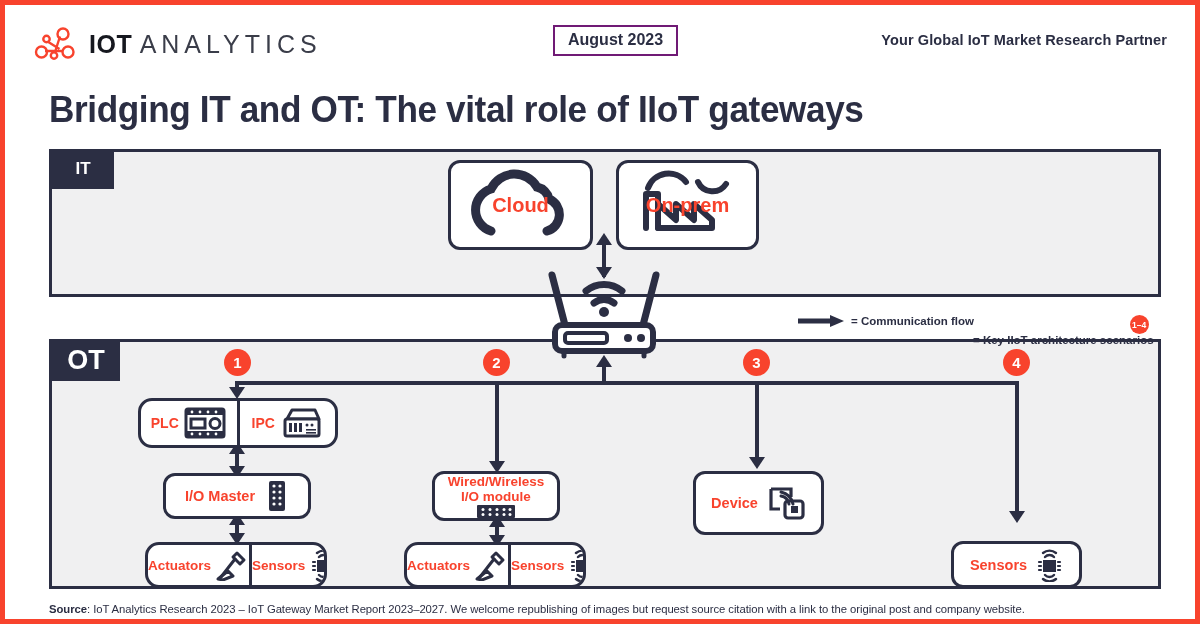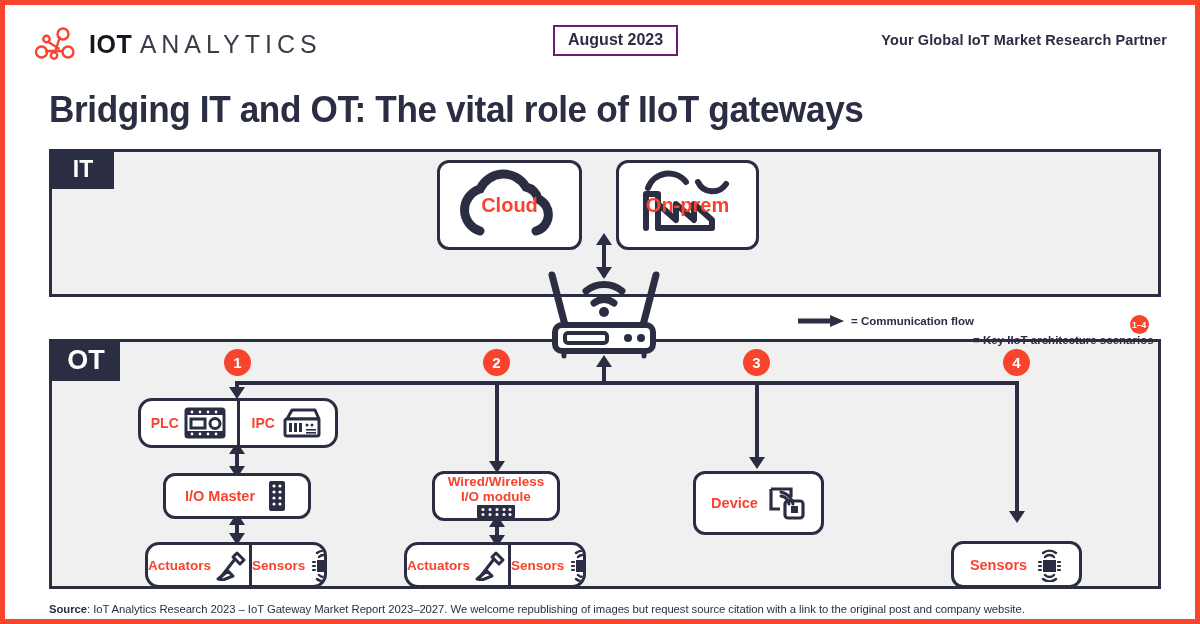--- a/index.html
+++ b/index.html
@@ -24,21 +24,21 @@
          color:#2B2E43;letter-spacing:-.4px;
          font-family:"Liberation Sans Narrow","Liberation Sans",sans-serif;
          transform:scaleX(.95);transform-origin:left center;white-space:nowrap;}
 
   
   .panel{position:absolute;background:#F0F0F1;border:3px solid #2B2E43;box-sizing:border-box;}
   #it-panel{left:44px;top:144px;width:1112px;height:148px;}
   #ot-panel{left:44px;top:334px;width:1112px;height:250px;}
   .panel-tab{position:absolute;background:#2B2E43;color:#fff;font-weight:700;
              display:flex;align-items:center;justify-content:center;z-index:6;}
-  #it-tab{left:47px;top:144px;width:62px;height:40px;font-size:23px;}
+  #it-tab{left:47px;top:144px;width:62px;height:40px;font-size:17px;}
   #ot-tab{left:47px;top:334px;width:68px;height:42px;font-size:27px;}
 
   .gw-label{position:absolute;left:305px;top:296px;font-size:27px;font-weight:700;
             color:#2B2E43;z-index:7;background:transparent;}
 
   
   .nbox{position:absolute;background:#fff;border:3px solid #2B2E43;border-radius:12px;
         box-sizing:border-box;display:flex;align-items:center;justify-content:center;
         z-index:5;}
   .lbl-red{color:#F8432D;font-weight:700;}
@@ -100,21 +100,21 @@
   <div class="datebox">August 2023</div>
   <div class="tagline">Your Global IoT Market Research Partner</div>
   <div class="title">Bridging IT and OT: The vital role of IIoT gateways</div>
 
   <div class="panel" id="it-panel"></div>
   <div class="panel-tab" id="it-tab">IT</div>
 
   <div class="panel" id="ot-panel"></div>
   <div class="panel-tab" id="ot-tab">OT</div>
 
-  <div class="nbox" id="cloud-box" style="left:432px;top:155px;width:145px;height:90px;">
+  <div class="nbox" id="cloud-box" style="left:443px;top:155px;width:145px;height:90px;">
     <span style="position:absolute;left:50%;top:50%;transform:translate(-50%,-50%);">
       <svg width="120" height="72" viewBox="0 0 120 72">
         <path d="M30 62 A22 22 0 0 1 30 20 A26 26 0 0 1 76 18 A16 16 0 0 1 88 30 A17 17 0 0 1 86 62" fill="none" stroke="#2B2E43" stroke-width="9" stroke-linecap="round"></path>
       </svg>
     </span>
     <span class="lbl-red" style="position:relative;font-size:20px;z-index:2;">Cloud</span>
   </div>
 
   <div class="nbox" id="onprem-box" style="left:611px;top:155px;width:143px;height:90px;">
     <span style="position:absolute;left:50%;top:50%;transform:translate(-50%,-50%);">

